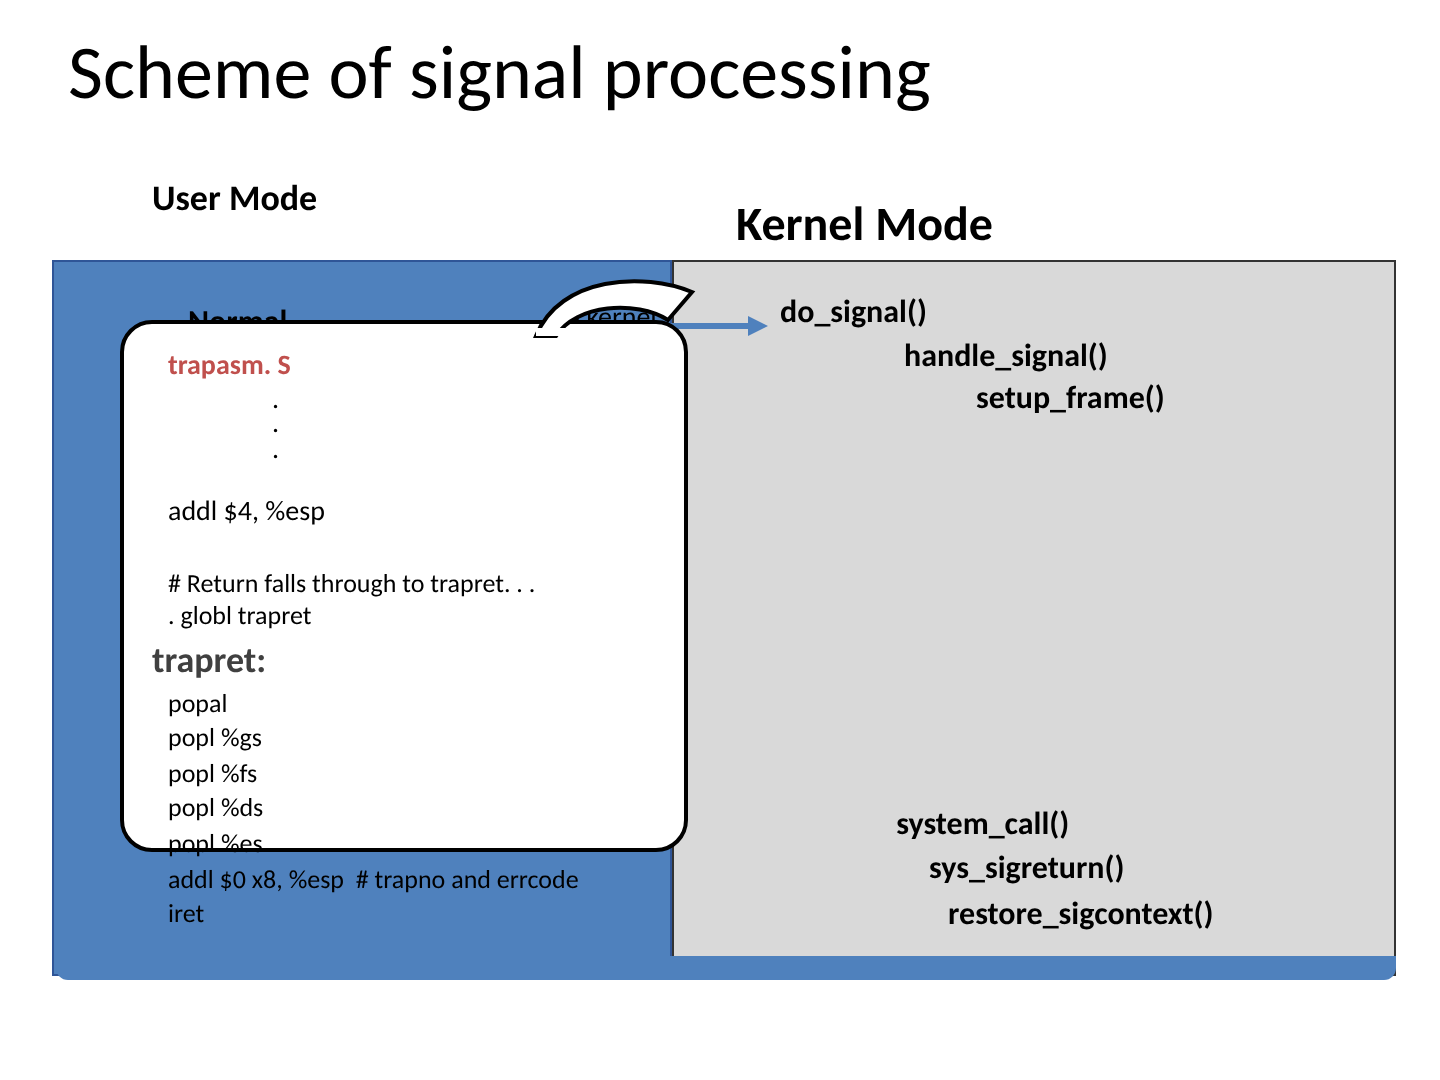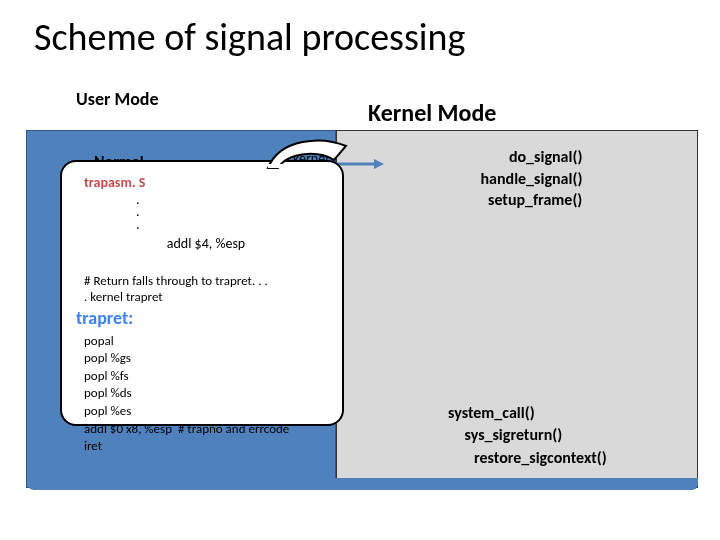--- a/index.html
+++ b/index.html
@@ -7,39 +7,39 @@
   .slide { position: relative; width: 720px; height: 540px; overflow: hidden; }
   .title { position: absolute; left: 34px; top: 14px; font-size: 38px; font-weight: 400; color: #000; letter-spacing: 0px; }
   .label-user { position: absolute; left: 76px; top: 88px; font-size: 18px; font-weight: 600; }
   .label-kernel { position: absolute; left: 368px; top: 98px; font-size: 24px; font-weight: 600; }
   .kernel-box { position: absolute; left: 336px; top: 130px; width: 362px; height: 358px; background: #d9d9d9; border: 1px solid #333; }
   .user-box { position: absolute; left: 26px; top: 130px; width: 310px; height: 358px; background: #4f81bd; border: 1px solid #2f5597; }
   .normal-label { position: absolute; left: 94px; top: 152px; font-size: 16px; font-weight: 600; color: #000; z-index: 5; }
   .to-kernel { position: absolute; left: 278px; top: 150px; font-size: 14px; color: #000; z-index: 8; }
   .arrow1 { position: absolute; left: 330px; top: 154px; width: 54px; height: 10px; z-index: 6; }
   .arrow1 svg { width: 100%; height: 100%; }
-  .kernel-top { position: absolute; left: 390px; top: 146px; font-size: 16px; line-height: 1.35; text-align: right; }
+  .kernel-top { position: absolute; left: 390px; top: 146px; font-size: 16px; line-height: 1.35; }
   .kernel-top .fn1 { font-weight: 700; }
   .kernel-top .fn2 { font-weight: 700; margin-left: 62px; }
   .kernel-top .fn3 { font-weight: 700; margin-left: 98px; }
   .kernel-bottom { position: absolute; left: 376px; top: 402px; font-size: 16px; line-height: 1.4; text-align: center; }
   .kernel-bottom .fn1 { font-weight: 700; }
   .kernel-bottom .fn2 { font-weight: 700; margin-left: 44px; }
   .kernel-bottom .fn3 { font-weight: 700; margin-left: 98px; }
   .callout { position: absolute; left: 60px; top: 160px; width: 284px; height: 266px; background: #fff; border: 2px solid #000; border-radius: 16px; z-index: 10; }
   .callout-tail { position: absolute; left: 260px; top: 132px; z-index: 11; }
   .callout-tail svg { display: block; }
   .callout-body { position: relative; width: 100%; height: 100%; padding: 12px 14px 10px 22px; font-size: 14px; line-height: 1.25; }
   .trapasm { color: #c0504d; font-weight: 700; margin-bottom: 2px; }
   .dots { margin-left: 52px; letter-spacing: 0; line-height: 0.9; }
-  .addl1 { margin-top: 4px; text-align: center; }
+  .addl1 { margin-top: 16px; }
   .spacer { height: 12px; }
   .comment { margin-top: 8px; font-size: 13px; }
   .globl { font-size: 13px; }
-  .trapret { color: #3b82f6; font-weight: 700; font-size: 18px; margin-left: -8px; margin-top: 2px; }
+  .trapret { color: #404040; font-weight: 700; font-size: 18px; margin-left: -8px; margin-top: 2px; }
   .asm { margin-top: 2px; font-size: 13px; line-height: 1.35; }
   .asm div { white-space: pre; }
   .connector-bot { position: absolute; left: 28px; top: 478px; width: 670px; height: 12px; background: #4f81bd; border-radius: 0 0 6px 6px; z-index: 2; }
 </style>
 </head>
 <body>
 
 <div class="slide">
 
   <div class="title">Scheme of signal processing</div>
@@ -82,21 +82,21 @@
 
   <div class="callout">
     <div class="callout-body">
       <div class="trapasm">trapasm. S</div>
       <div class="dots">.</div>
       <div class="dots">.</div>
       <div class="dots">.</div>
       <div class="addl1">addl $4, %esp</div>
       <div class="spacer"></div>
       <div class="comment"> # Return falls through to trapret. . .</div>
-      <div class="globl">. kernel trapret</div>
+      <div class="globl">. globl trapret</div>
       <div class="trapret">trapret:</div>
       <div class="asm">
         <div>popal</div>
         <div>popl %gs</div>
         <div>popl %fs</div>
         <div>popl %ds</div>
         <div>popl %es</div>
         <div>addl $0 x8, %esp  # trapno and errcode</div>
         <div>iret</div>
       </div>

